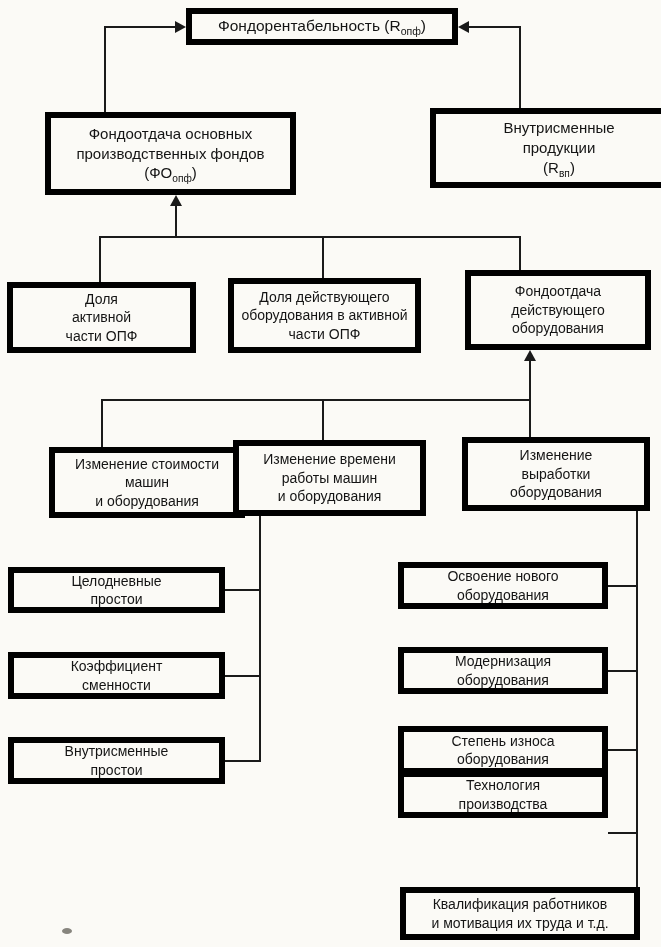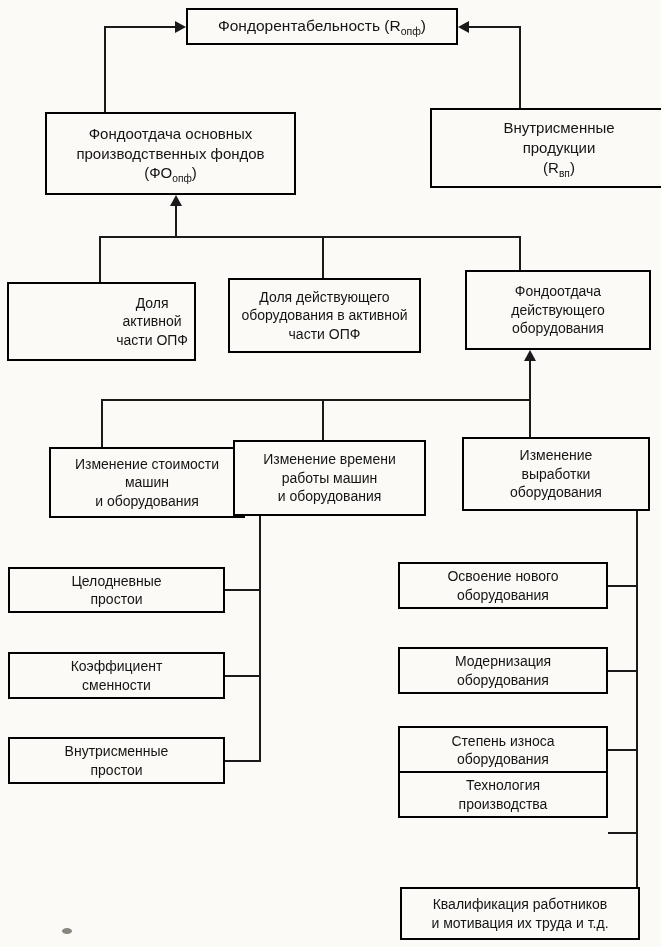--- a/index.html
+++ b/index.html
@@ -13,21 +13,21 @@
     width: 661px;
     height: 947px;
     margin: 0 auto;
     background: #fbfaf6;
     overflow: hidden;
     color: #151515;
   }
   .box {
     position: absolute;
     box-sizing: border-box;
-    border: 2px solid #000000;
+    border: 6px solid #000000;
     background: #fbfaf6;
     display: flex;
     align-items: center;
     justify-content: center;
     text-align: center;
     padding: 3px 6px;
     z-index: 3;
     font-size: 14px;
     line-height: 1.32;
     color: #141414;
@@ -132,21 +132,21 @@
 производственных фондов
 (ФО</span><sub>опф</sub><span>)</span></span>
   </div>
 
   <div class="box lvl2" style="left:392px; top:108px; width:258px; height:80px;">
     <span class="t"><span>Внутрисменные
 продукции
 (R</span><sub>вп</sub><span>)</span></span>
   </div>
 
-  <div class="box" style="left:7px; top:282px; width:189px; height:79px;justify-content:flex-end;">
+  <div class="box" style="left:7px; top:282px; width:189px; height:71px;">
     <span class="t">Доля
 активной
 части ОПФ</span>
   </div>
 
   <div class="box" style="left:228px; top:278px; width:193px; height:75px;">
     <span class="t">Доля действующего
 оборудования в активной
 части ОПФ</span>
   </div>

